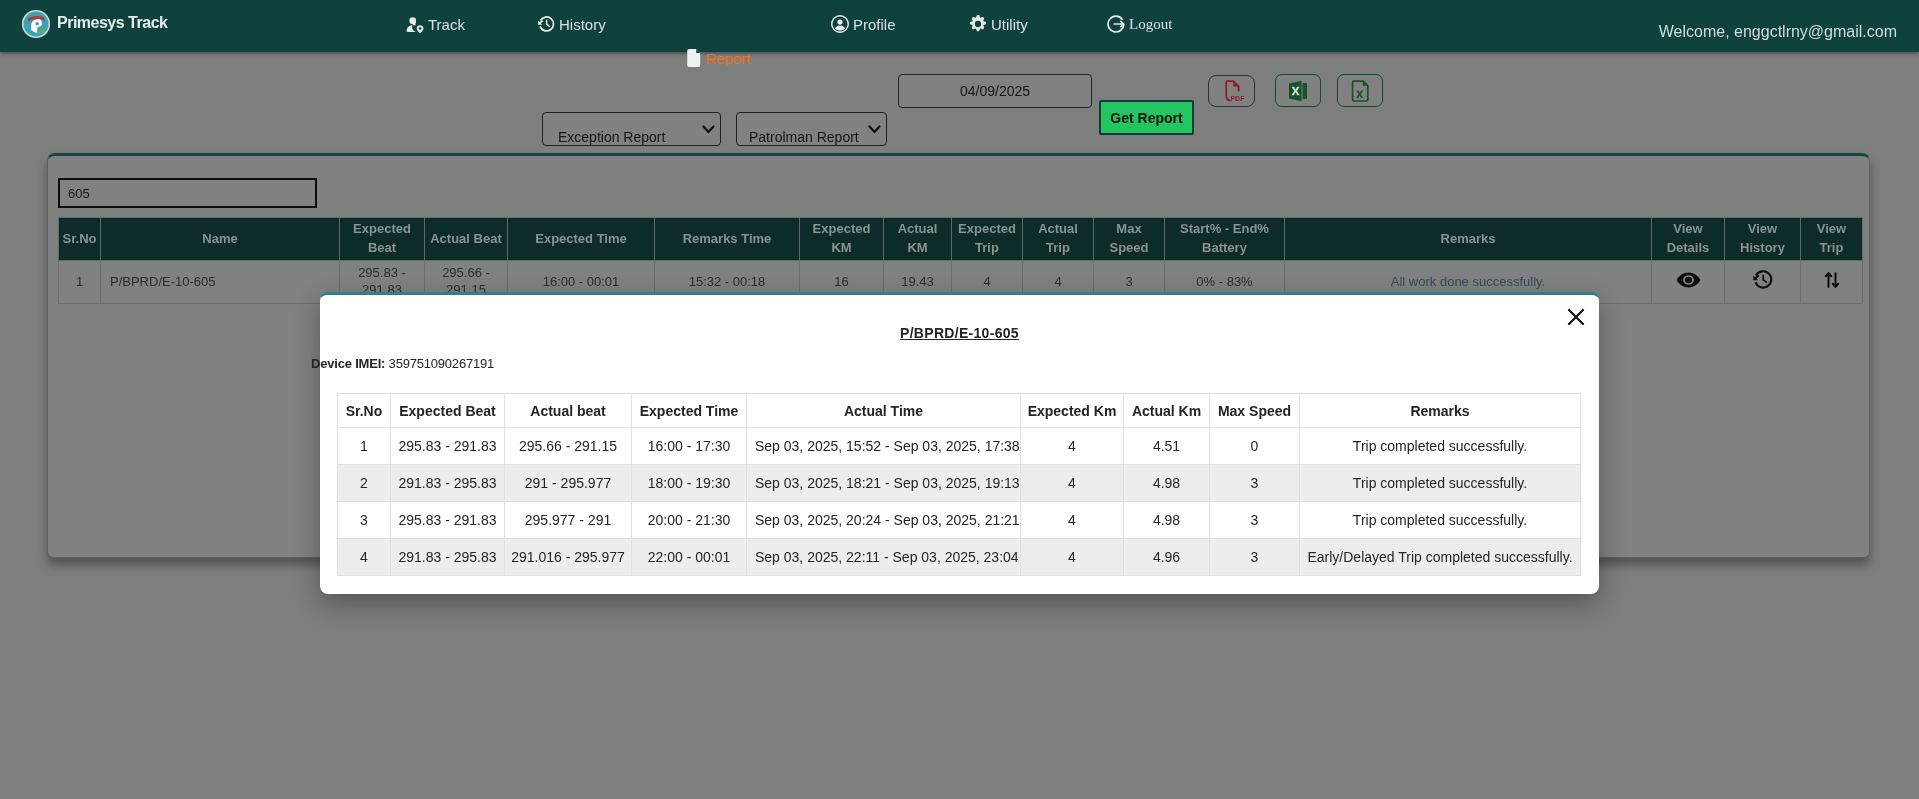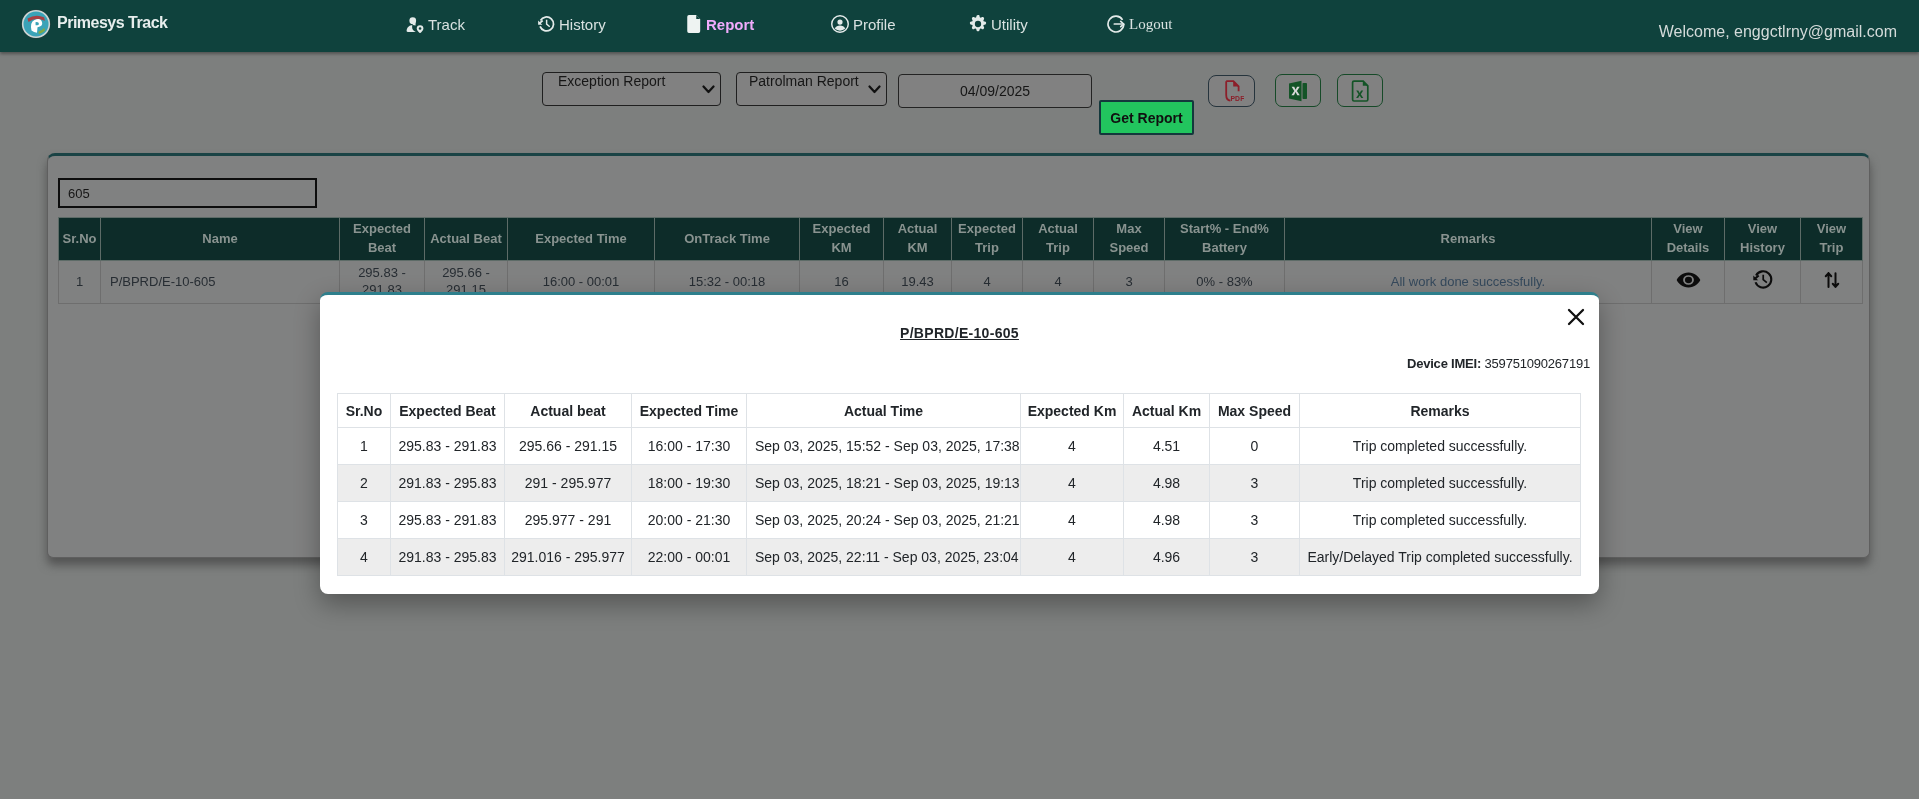--- a/index.html
+++ b/index.html
@@ -10,21 +10,21 @@
 .navbar { position:absolute; left:0; top:0; width:1919px; height:52px; background:#0f423d; box-shadow:0 2px 3px rgba(0,0,0,0.35);padding-left:36px; }
 .brand { position:absolute; left:57px; top:14px; font-size:16px; font-weight:bold; color:#e7eeed; letter-spacing:-0.5px; }
 .logo { position:absolute; left:21px; top:9px; width:30px; height:30px; }
 .navitem { position:absolute; top:14px; height:20px; color:#d9e2e1; font-size:15px; display:flex; align-items:center; }
 .navitem svg { display:block; }
 .navitem span { margin-left:4px; }
 .welcome { position:absolute; right:22px; top:23px; color:#d4dbda; font-size:16px; }
 
 
 .ctrl { position:absolute; background:#818181; border:1px solid #1f1f1f; border-radius:4px; color:#161616; font-size:14px; }
-.sel { display:flex; align-items:flex-start; }
+.sel { display:flex; align-items:flex-end;margin-top:40px; }
 .sel .txt { padding-left:15px; }
 .sel .chev { position:absolute; right:5px; top:50%; margin-top:-4px; }
 .dateinput { display:flex; align-items:center; justify-content:center; border-color:#232323; }
 .btn-get { position:absolute; background:#22c55e; border:2px solid #14383c; border-radius:2px; font-weight:bold; font-size:14px; color:#101010; display:flex; align-items:center; justify-content:center;margin-top:27px; }
 .iconbtn { position:absolute; background:#818181; display:flex; align-items:center; justify-content:center; }
 
 
 .panel { position:absolute; left:47px; top:153px; width:1823px; height:405px; background:#808181; border:1px solid #5f5f5f; border-top:3px solid #1a4345; border-radius:8px 8px 6px 6px; box-shadow:0 7px 10px rgba(55,55,55,0.6); }
 .search605 { position:absolute; left:10px; top:22px; width:259px; height:30px; border:2px solid #0d0d0d; background:#808181; font-size:13px; color:#161616; display:flex; align-items:center; padding-left:8px; }
 .ptitle { position:absolute; left:0; top:29px; width:1821px; text-align:center; font-size:15px; font-weight:bold; color:#141414; letter-spacing:-0.2px; }
@@ -37,21 +37,21 @@
 .mtable { position:absolute; left:10px; top:61px; border-collapse:collapse; table-layout:fixed; width:1804px; }
 .mtable th { background:#0d2c29; color:#899390; font-size:13px; font-weight:bold; border:1px solid #5d6b67; text-align:center; vertical-align:middle; line-height:1.45; padding:1px 3px; height:43px; }
 .mtable td { background:#808181; color:#272d33; font-size:13px; border:1px solid #6e6e6e; text-align:center; vertical-align:middle; line-height:1.3; padding:1px 3px; height:43px; }
 .mtable td.nm { text-align:left; padding-left:9px; }
 .mtable td.rmk { color:#35495c;text-align:center; }
 
 
 .modal { position:absolute; left:320px; top:292px; width:1279px; height:302px; background:#ffffff; border-top:3px solid #2e7f8c; border-radius:8px; box-shadow:0 10px 26px rgba(0,0,0,0.33); }
 .mclose { position:absolute; right:13px; top:12px; }
 .mtitle { position:absolute; left:0; top:30px; width:100%; text-align:center; font-size:14px; font-weight:bold; color:#212529; text-decoration:underline; letter-spacing:0.3px; }
-.mimei { position:absolute; left:-9px; top:61px; width:100%; text-align:right; font-size:13px; color:#212529; letter-spacing:-0.2px; }
+.mimei { position:absolute; left:-9px; top:61px; width:100%; text-align:left; font-size:13px; color:#212529; letter-spacing:-0.2px; }
 .dtable { position:absolute; left:17px; top:98px; border-collapse:collapse; table-layout:fixed; width:1243px; }
 .dtable th { border:1px solid #dee2e6; font-size:14px; font-weight:bold; color:#212529; text-align:center; vertical-align:middle; height:34px; padding:1px 5px; background:#fff; white-space:nowrap; }
 .dtable td { border:1px solid #dee2e6; font-size:14px; color:#212529; text-align:center; vertical-align:middle; height:37px; padding:1px 5px; background:#fff; white-space:nowrap; }
 .dtable tr.alt td { background:#ededed; }
 .dtable td.lt { text-align:left; padding-left:8px; }
 </style>
 </head>
 <body>
 
 <div class="navbar">
@@ -74,21 +74,21 @@
     <span>Track</span>
   </div>
   <div class="navitem" style="left:537px;">
     <svg width="18" height="18" viewBox="0 0 16 16">
         <path d="M2.7 10.1 A6.2 6.2 0 1 0 3.1 4.9" fill="none" stroke="#e3eae9" stroke-width="1.6"></path>
         <path d="M1.0 8.6 L1.0 4.9 L2.3 6.2 L4.6 4.4 L5.6 5.6 L3.4 7.4 L4.8 8.6 Z" fill="#e3eae9"></path>
         <path d="M7.9 4.3 h1.3 v3.5 l2.5 2.1 -.8 1 -3 -2.5 z" fill="#e3eae9"></path>
       </svg>
     <span>History</span>
   </div>
-  <div class="navitem" style="left:686px; font-weight:bold; color:#f0abfc;">
+  <div class="navitem" style="left:686px; font-weight:normal; color:#f97316;margin-top:34px;">
     <svg width="16" height="18" viewBox="0 0 14 16" fill="#eef3f2">
         <path d="M2.5 0H9l3.5 3.5v11A1.5 1.5 0 0 1 11 16H2.5A1.5 1.5 0 0 1 1 14.5v-13A1.5 1.5 0 0 1 2.5 0z"></path>
         <path d="M9 0l3.5 3.5H9z" fill="#0f423d"></path>
       </svg>
     <span>Report</span>
   </div>
   <div class="navitem" style="left:831px;">
     <svg width="18" height="18" viewBox="0 0 16 16" fill="#e3eae9">
         <path d="M8 0a8 8 0 1 0 0 16A8 8 0 0 0 8 0zm0 1.3a6.7 6.7 0 1 1 0 13.4A6.7 6.7 0 0 1 8 1.3z"></path>
         <path d="M8 4a2.3 2.3 0 1 0 0 4.6A2.3 2.3 0 0 0 8 4z"></path>
@@ -174,21 +174,21 @@
         <col style="width:76px">
         <col style="width:62px">
     </colgroup>
     <tbody>
         <tr>
       <th>Sr.No</th>
           <th>Name</th>
           <th>Expected Beat</th>
           <th>Actual Beat</th>
           <th>Expected Time</th>
-          <th>OnTrack Time</th>
+          <th>Remarks Time</th>
       <th>Expected KM</th>
           <th>Actual KM</th>
           <th>Expected Trip</th>
           <th>Actual Trip</th>
           <th>Max Speed</th>
       <th>Start% - End% Battery</th>
           <th>Remarks</th>
           <th>View Details</th>
           <th>View History</th>
           <th>View Trip</th>

